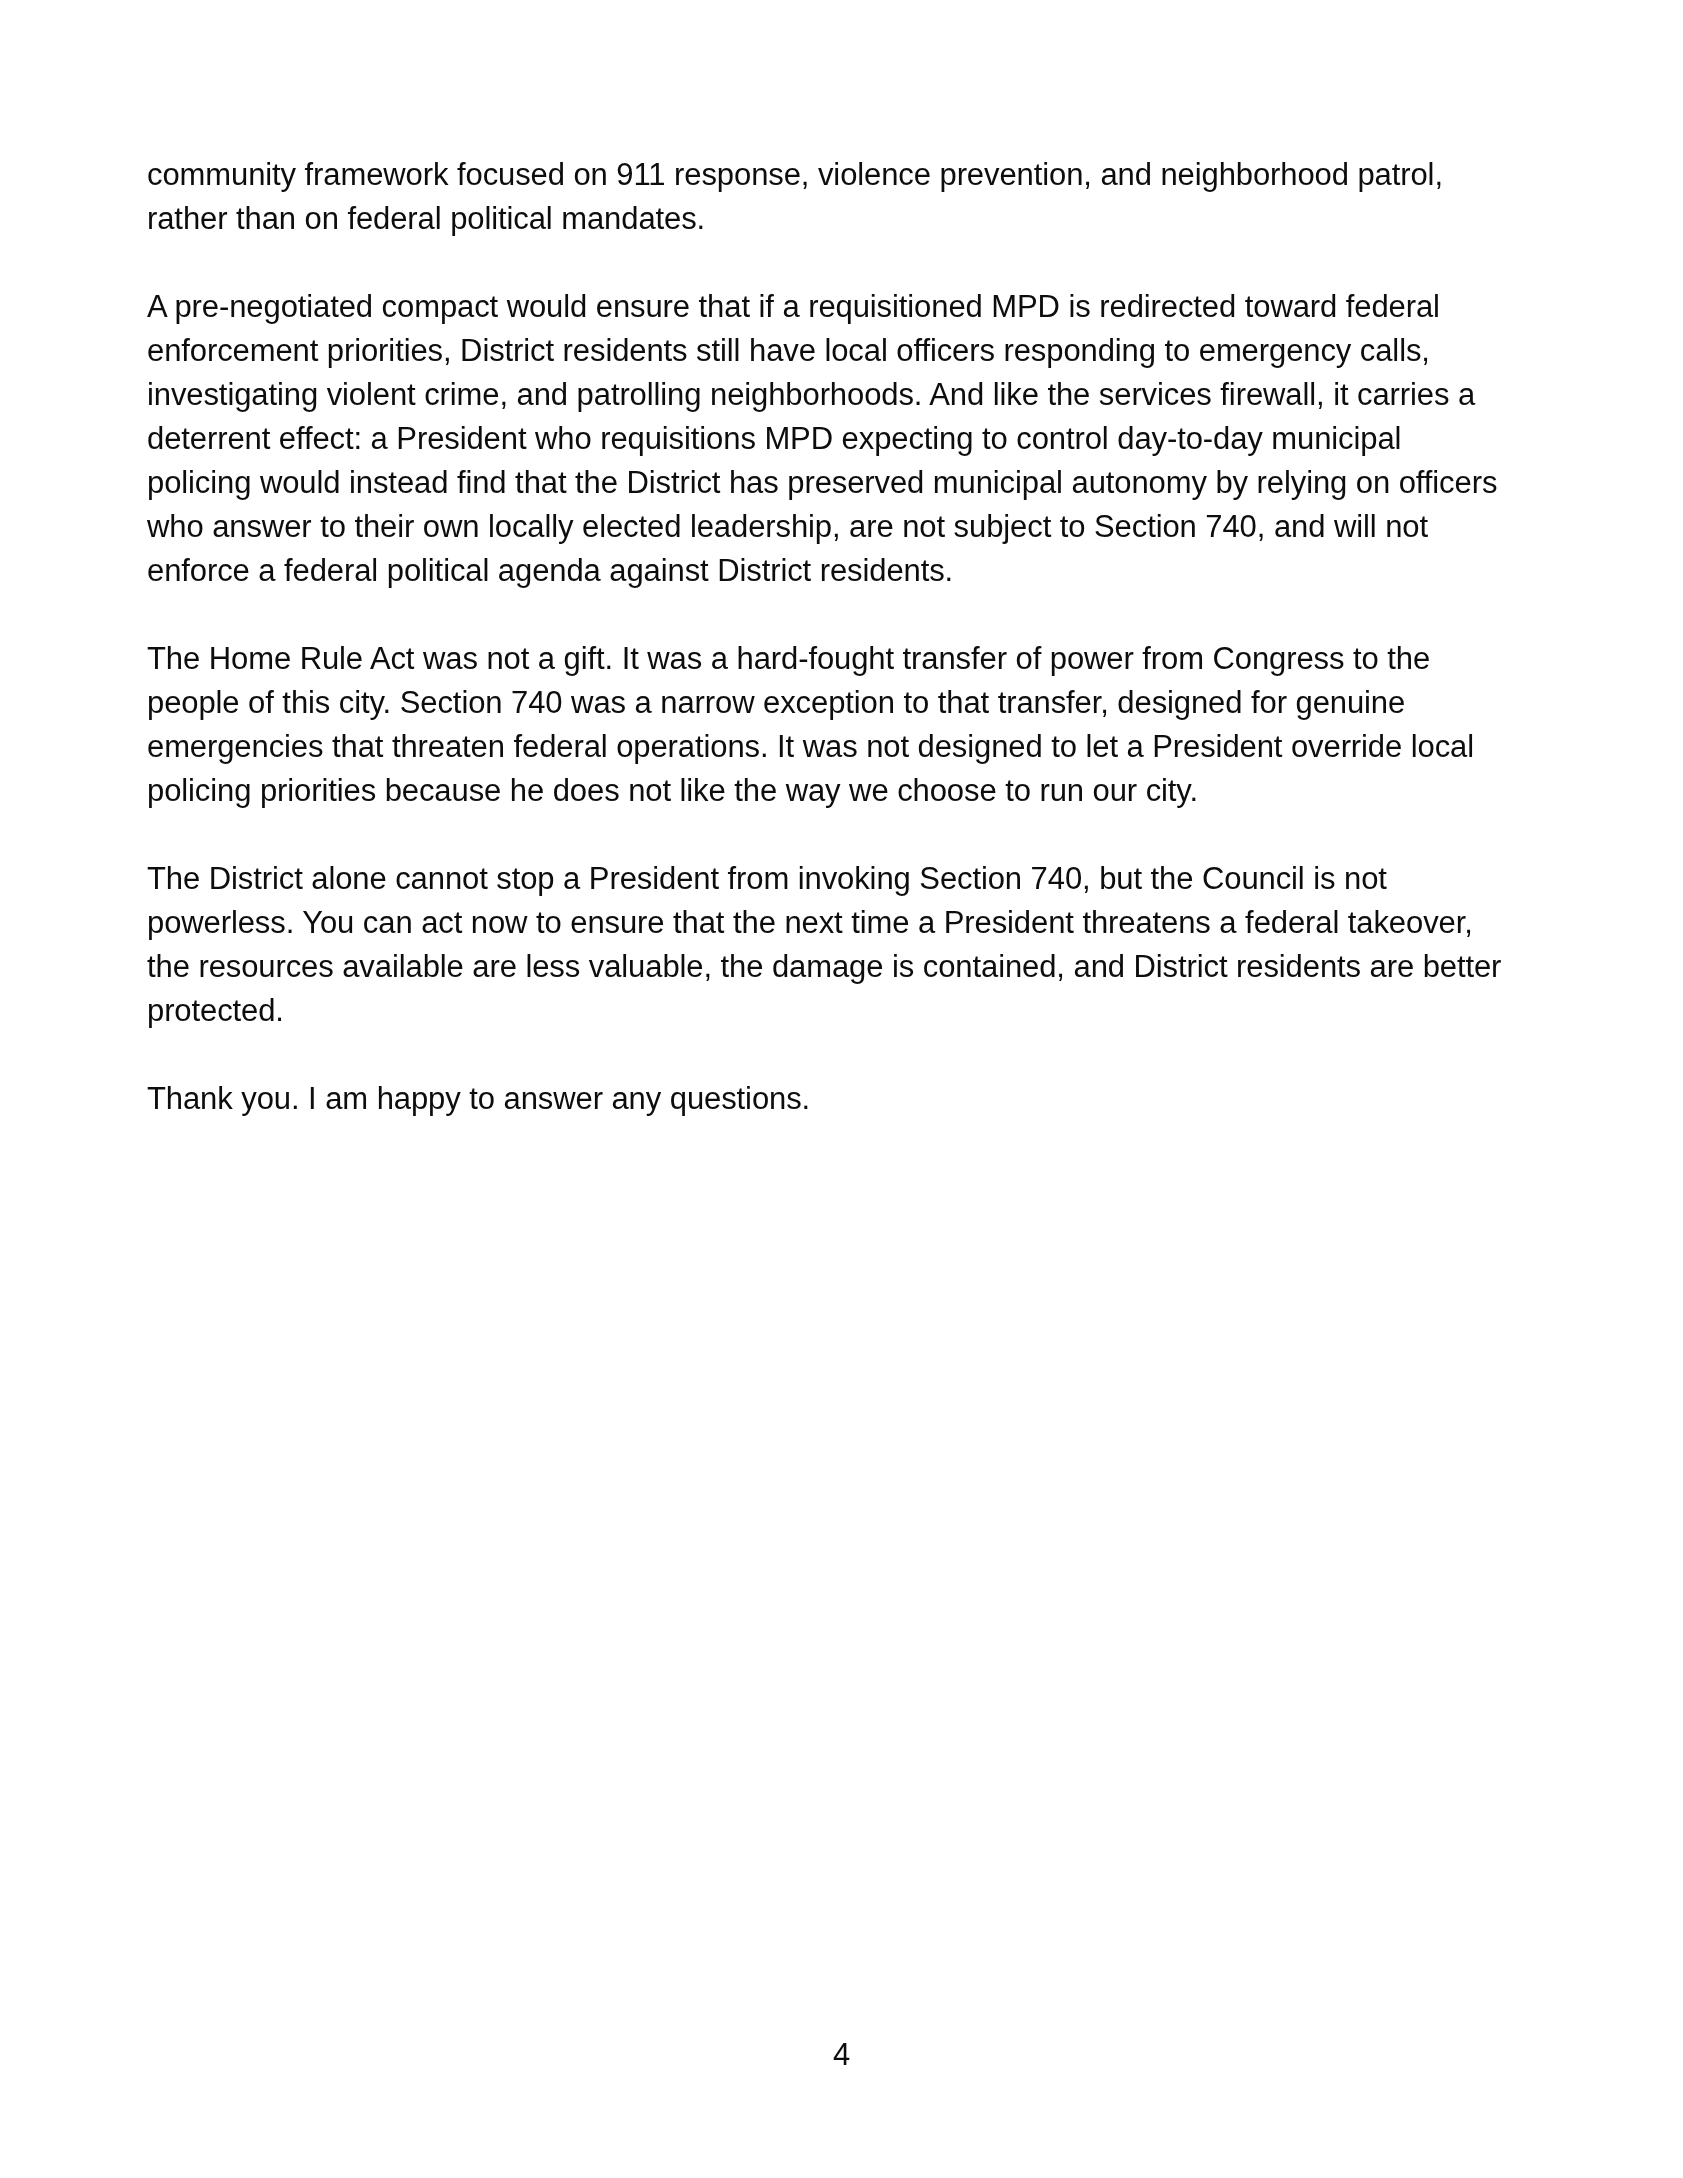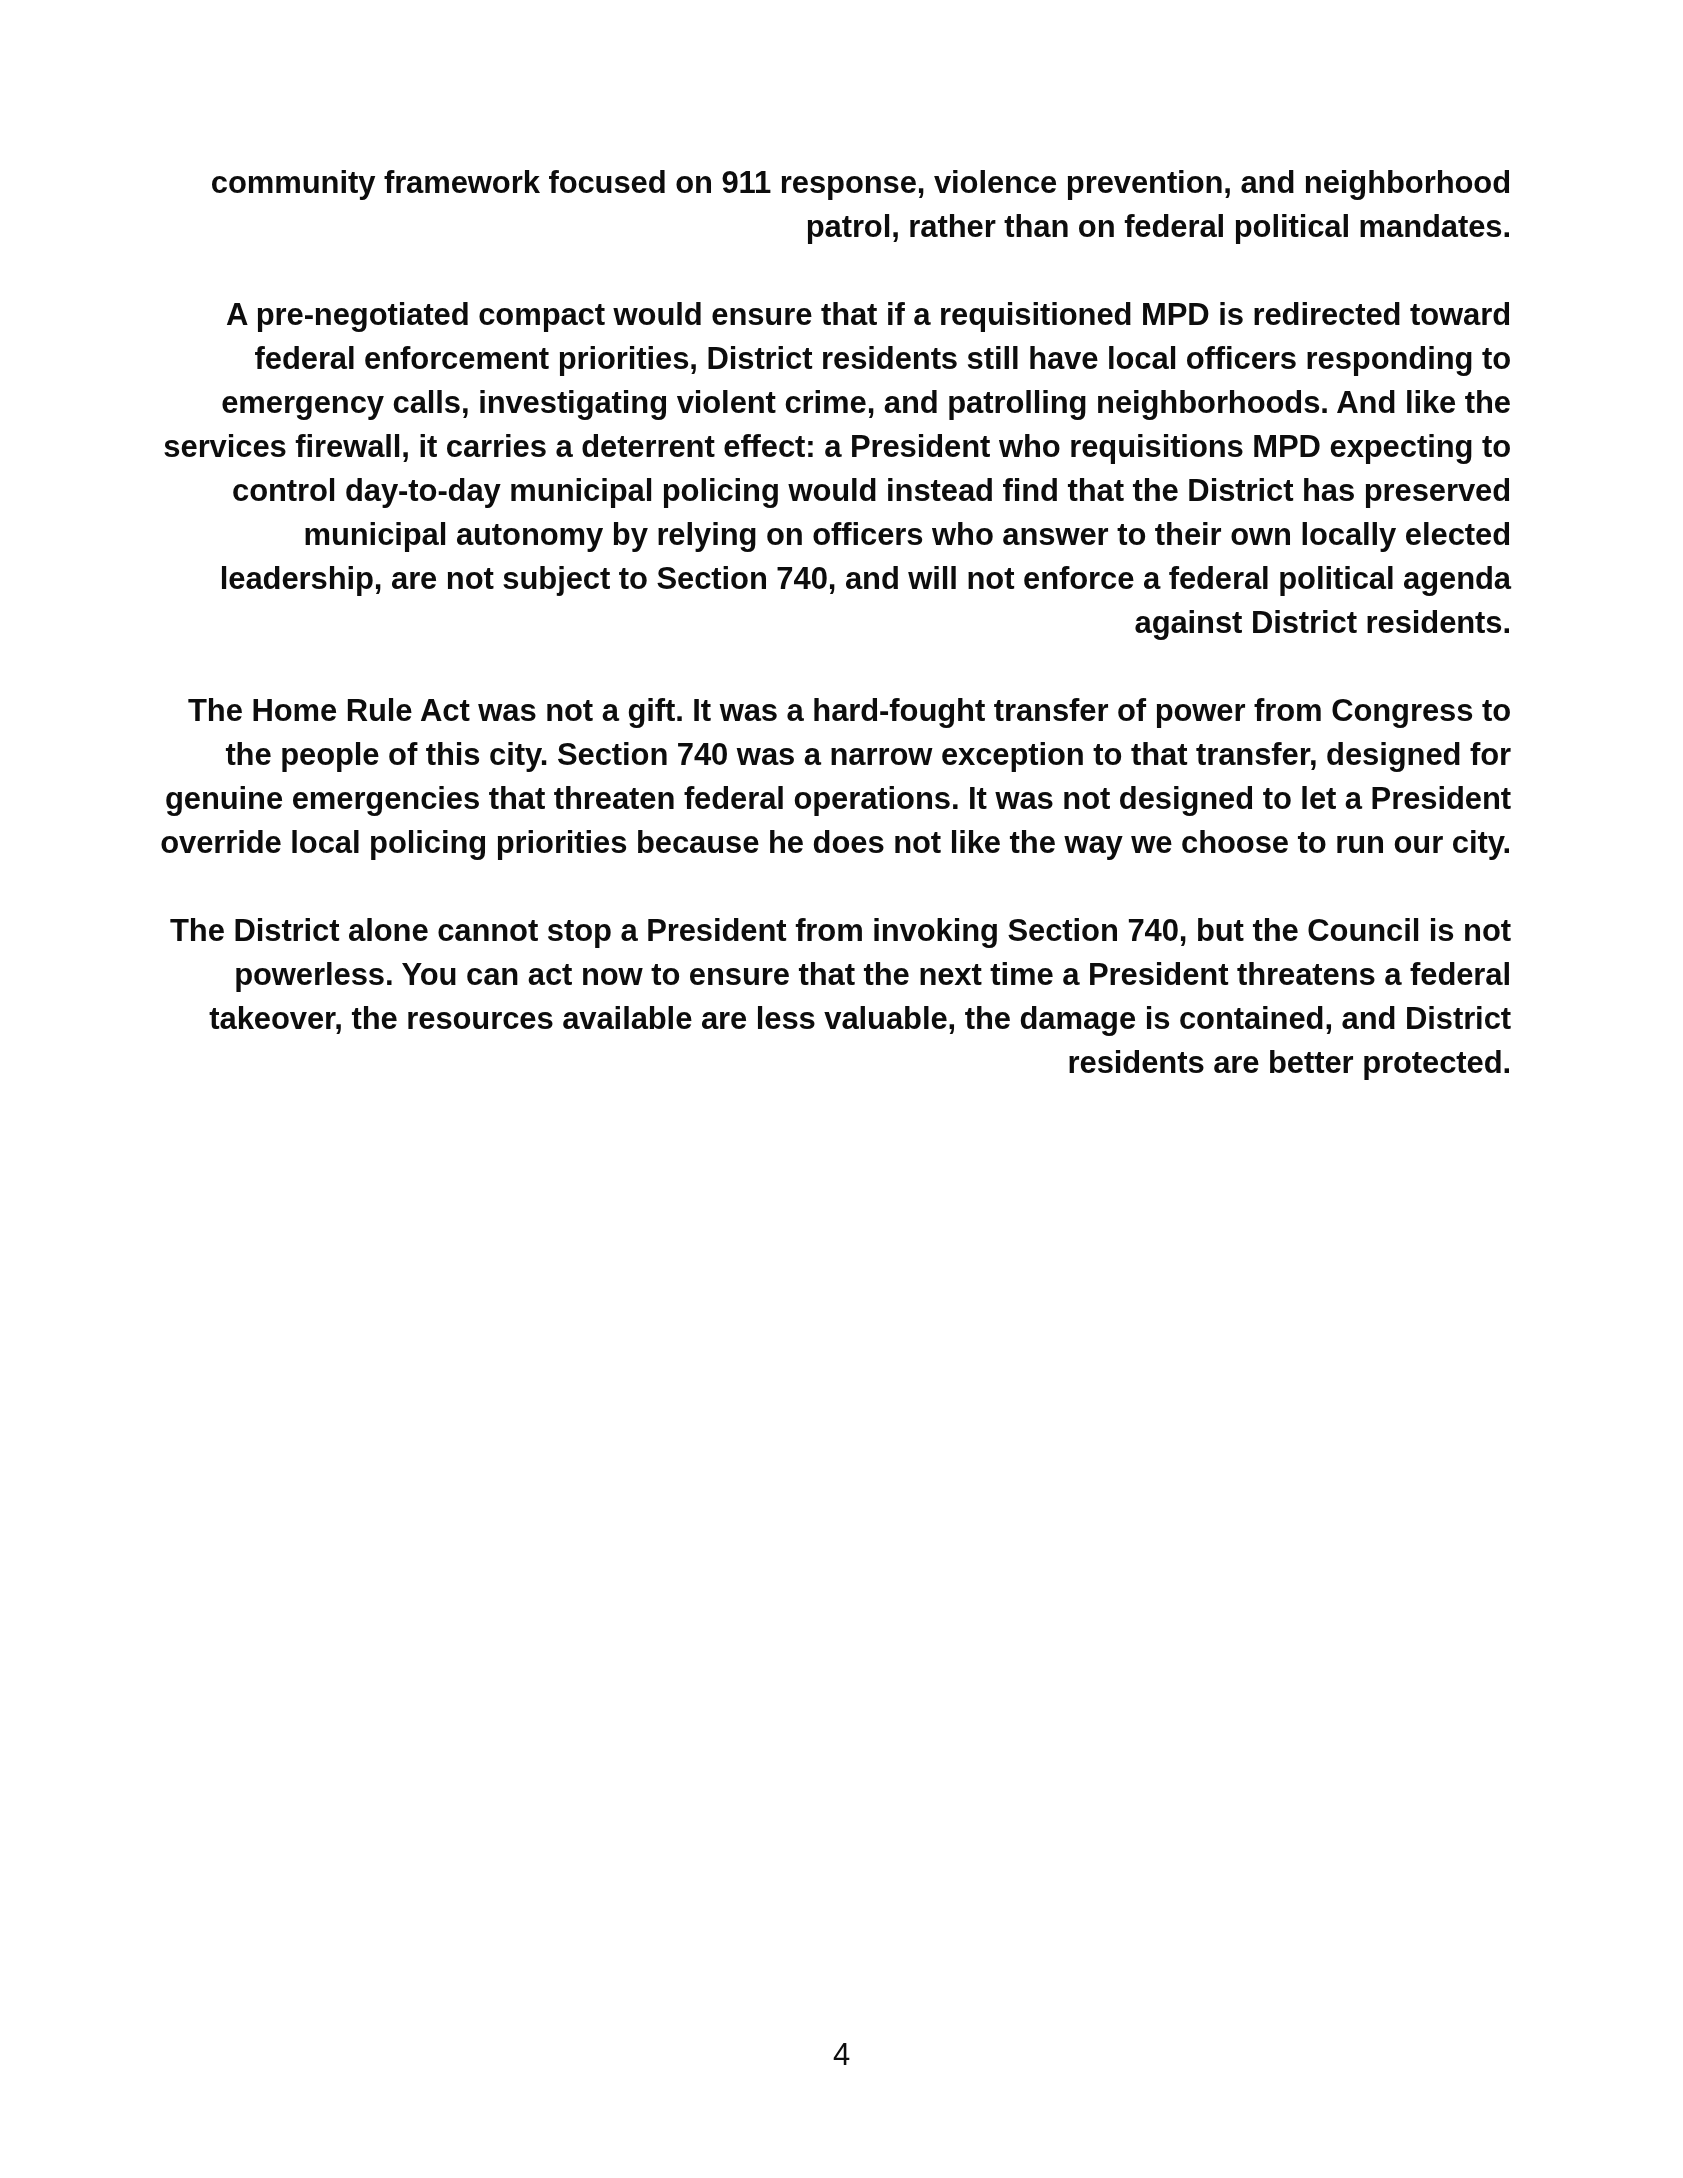--- a/index.html
+++ b/index.html
@@ -29,25 +29,24 @@
     top: 149px;
     width: 1364px;
   }
 
   .paragraph {
     font-size: 31px;
     line-height: 44px;
     color: #0d0d0d;
     letter-spacing: -0.1px;
     word-spacing: 0.1px;
-    text-align: right;
-    margin: 12px 0 44px 0;
+    text-align: left;
+    margin: 4px 0 44px 0;
     white-space: pre-wrap;
     hyphens: none;
-    font-weight: bold;
   }
 
   .paragraph:last-child {
     margin-bottom: 0;
   }
 
   .page-number {
     position: absolute;
     left: 0;
     right: 0;
@@ -67,19 +66,20 @@
   <div class="page-body">
 
     <p class="paragraph">community framework focused on 911 response, violence prevention, and neighborhood patrol, rather than on federal political mandates.</p>
 
     <p class="paragraph">A pre-negotiated compact would ensure that if a requisitioned MPD is redirected toward federal enforcement priorities, District residents still have local officers responding to emergency calls, investigating violent crime, and patrolling neighborhoods. And like the services firewall, it carries a deterrent effect: a President who requisitions MPD expecting to control day-to-day municipal policing would instead find that the District has preserved municipal autonomy by relying on officers who answer to their own locally elected leadership, are not subject to Section 740, and will not enforce a federal political agenda against District residents.</p>
 
     <p class="paragraph">The Home Rule Act was not a gift. It was a hard-fought transfer of power from Congress to the people of this city. Section 740 was a narrow exception to that transfer, designed for genuine emergencies that threaten federal operations. It was not designed to let a President override local policing priorities because he does not like the way we choose to run our city.</p>
 
     <p class="paragraph">The District alone cannot stop a President from invoking Section 740, but the Council is not powerless. You can act now to ensure that the next time a President threatens a federal takeover, the resources available are less valuable, the damage is contained, and District residents are better protected.</p>
 
+    <p class="paragraph">Thank you. I am happy to answer any questions.</p>
 
   </div>
 
   <div class="page-number">4</div>
 
 </div>
 
 
 </body></html>

